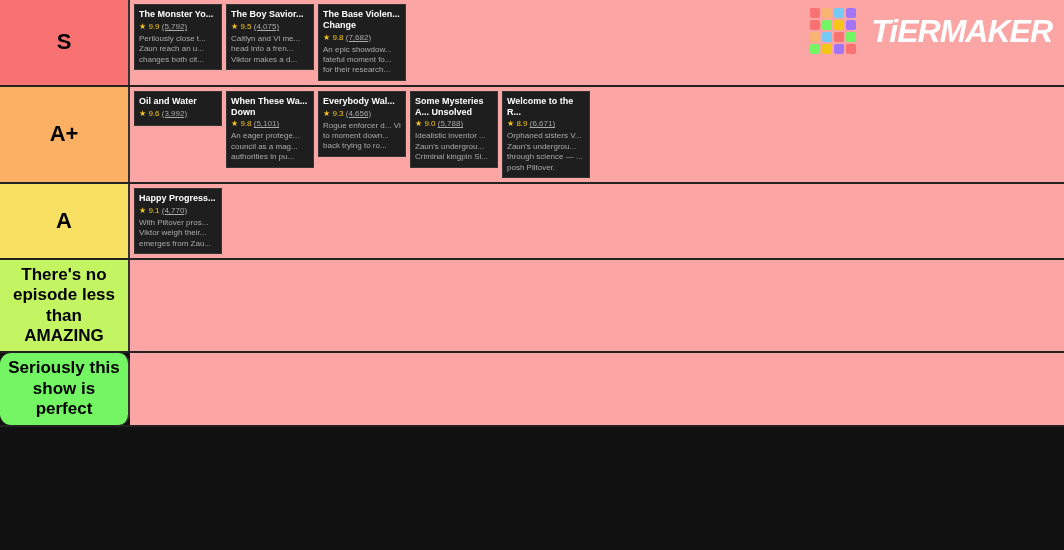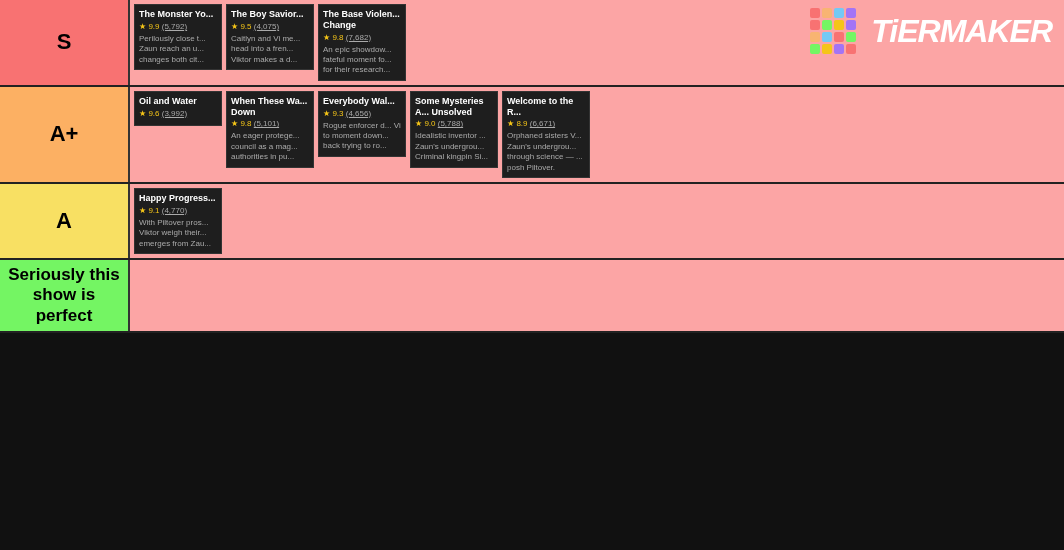--- a/index.html
+++ b/index.html
@@ -208,19 +208,23 @@
       <div class="tier-row tier-A">
         <div class="tier-label" style="background: rgb(248, 224, 99);">A</div>
         <div class="tier-content">
           <div class="card">
             <div class="card-title">Happy Progress...</div>
             <div class="card-rating">★ 9.1 <span>(4,770)</span></div>
             <div class="card-desc">With Piltover pros... Viktor weigh their... emerges from Zau...</div>
           </div>
         </div>
       </div>
+      <div class="tier-row tier-amazing">
+        <div class="tier-label" style="background: rgb(195, 245, 99);">There's no episode less than AMAZING</div>
+        <div class="tier-content"></div>
+      </div>
       <div class="tier-row tier-perfect">
-        <div class="tier-label" style="background: rgb(116, 245, 99);">Seriously this show is perfect</div>
+        <div class="tier-label" style="background: rgb(116, 245, 99); border-radius: 11px;">Seriously this show is perfect</div>
         <div class="tier-content"></div>
       </div>
     </div>
 
 </div>
 
 </body></html>

